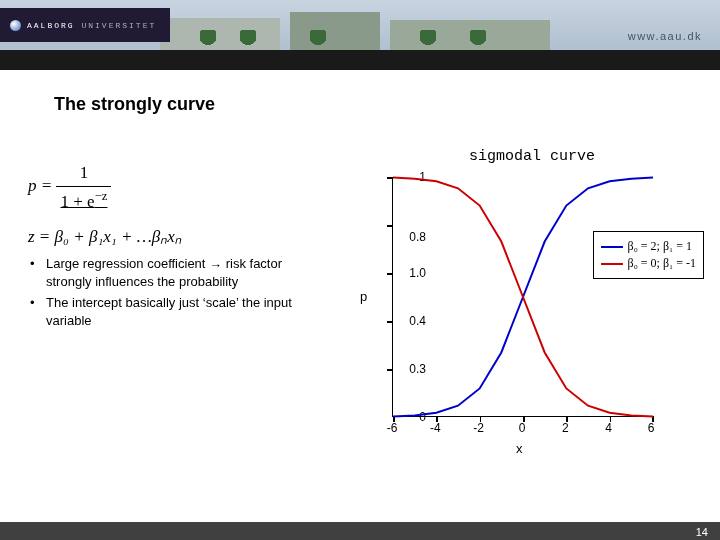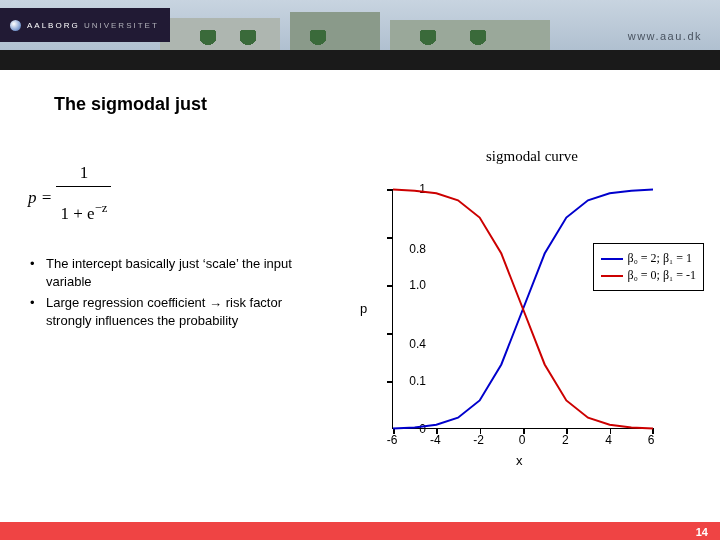--- a/index.html
+++ b/index.html
@@ -6,48 +6,48 @@
   body { width: 720px; height: 540px; font-family: Arial, Helvetica, sans-serif; background: #fff; color: #000; position: relative; overflow: hidden; }
   .banner { width: 720px; height: 70px; position: relative; }
   .banner-sky { width: 720px; height: 50px; background: linear-gradient(to bottom, #c8d4e0 0%, #b0c0d0 100%); position: relative; overflow: hidden; }
   .bldg { position: absolute; bottom: 0; background: #7a8a8a; }
   .b1 { left: 160px; width: 120px; height: 32px; background: #aeb6b0; }
   .b2 { left: 290px; width: 90px; height: 38px; background: #8a9a8a; }
   .b3 { left: 390px; width: 160px; height: 30px; background: #9aa89a; }
   .tree { position: absolute; bottom: 0; width: 16px; height: 20px; background: radial-gradient(circle at 50% 30%, #3a6a3a 55%, transparent 56%); }
   .t1 { left: 200px; } .t2 { left: 240px; } .t3 { left: 310px; } .t4 { left: 420px; } .t5 { left: 470px; }
   .banner-strip { width: 720px; height: 20px; background: #1a1a1a; position: relative; }
-  .logo-bar { width: 170px; height: 34px; background: #211a34; position: absolute; left: 0; top: 8px; display: flex; align-items: center; padding-left: 10px; }
+  .logo-bar { width: 170px; height: 34px; background: #211a34; position: absolute; left: 0; top: 8px; display: flex; align-items: center; padding-left: 10px; font-family: Liberation Mono, monospace; }
   .logo-dot { width: 11px; height: 11px; border-radius: 50%; background: radial-gradient(circle at 35% 35%, #fff, #8aa6d6 60%, #3a5a9a); margin-right: 6px; }
   .logo-text { color: #fff; font-size: 8px; letter-spacing: 2px; }
   .logo-text .light { color: #b0b0b8; }
   .url { position: absolute; right: 18px; top: 30px; color: #495360; font-size: 11px; letter-spacing: 1.5px; }
   .slide-title { font-size: 18px; font-weight: bold; margin: 24px 0 0 54px; }
   .formulas { position: absolute; left: 28px; top: 160px; font-family: 'Times New Roman', serif; font-size: 17px; line-height: 1.5; }
   .formulas .frac { display: inline-block; vertical-align: middle; text-align: center; }
   .formulas .frac .num { display: block; border-bottom: 1px solid #000; padding: 0 4px; }
-  .formulas .frac .den { display: block; padding: 12px 4px; }
+  .formulas .frac .den { display: block; padding: 0 4px; text-decoration: underline; }
   .bullets { position: absolute; left: 22px; top: 255px; width: 300px; font-size: 13px; line-height: 1.35; }
   .bullets li { list-style: none; position: relative; padding-left: 24px; margin-bottom: 4px; }
   .bullets li::before { content: "•"; position: absolute; left: 8px; top: 0; }
   .chart-wrap { position: absolute; left: 352px; top: 148px; width: 360px; }
-  .chart-title { font-family: Liberation Serif, serif; font-size: 15px; text-align: center; margin-bottom: 16px; }
+  .chart-title { font-family: Liberation Mono, monospace; font-size: 15px; text-align: center; margin-bottom: 4px; }
   .chart { position: relative; width: 340px; height: 290px; }
   .plot { position: absolute; left: 40px; top: 8px; width: 260px; height: 240px; border-left: 1.5px solid #000; border-bottom: 1.5px solid #000; }
   .tick-y { position: absolute; left: -6px; width: 6px; height: 1.5px; background: #000; }
   .tick-x { position: absolute; bottom: -6px; width: 1.5px; height: 6px; background: #000; }
   .ylab { position: absolute; right: 266px; font-size: 12px; transform: translateY(-50%); }
   .xlab { position: absolute; top: 252px; font-size: 12px; transform: translateX(-50%); }
   .axis-label-x { position: absolute; left: 164px; top: 272px; font-size: 13px; }
   .axis-label-y { position: absolute; left: 8px; top: 120px; font-size: 13px; }
   svg.curves { position: absolute; left: 0; top: 0; width: 260px; height: 240px; overflow: visible; }
   .legend { position: absolute; right: -12px; top: 62px; background: #fff; border: 1px solid #000; padding: 5px 7px; font-family: 'Times New Roman', serif; font-size: 12px; }
   .leg-row { display: flex; align-items: center; gap: 5px; margin: 2px 0; white-space: nowrap; }
   .leg-sw { width: 22px; height: 2px; }
-  .footer { position: absolute; left: 0; bottom: 0; width: 720px; height: 18px; background: #ef4444; font-weight: bold; }
+  .footer { position: absolute; left: 0; bottom: 0; width: 720px; height: 18px; background: #404040; }
   .pagenum { position: absolute; right: 12px; bottom: 2px; color: #fff; font-size: 11px; }
 </style>
 </head>
 <body>
 
 <div class="banner">
   <div class="banner-sky">
     <div class="bldg b1"></div>
       <div class="bldg b2"></div>
       <div class="bldg b3"></div>
@@ -58,46 +58,47 @@
       <div class="tree t5"></div>
   </div>
   <div class="banner-strip"></div>
   <div class="logo-bar">
     <span class="logo-dot"></span>
     <span class="logo-text"><span>AALBORG</span> <span class="light">UNIVERSITET</span></span>
   </div>
   <div class="url">www.aau.dk</div>
 </div>
 
-<div class="slide-title">The sigmodal just</div>
+<div class="slide-title">The strongly curve</div>
 
 <div class="formulas">
   <div>
     <i>p =</i>
     <span class="frac">
       <span class="num">1</span>
       <span class="den"><span>1 + e</span><sup style="font-size:0.75em">−z</sup></span>
     </span>
   </div>
   <div style="height:10px"></div>
+  <div><i>z = β₀ + β₁x₁ + …βₙxₙ</i></div>
 </div>
 
 <ul class="bullets">
+  <li>Large regression coefficient → risk factor strongly influences the probability</li>
   <li>The intercept basically just ‘scale’ the input variable</li>
-  <li>Large regression coefficient → risk factor strongly influences the probability</li>
 </ul>
 
 <div class="chart-wrap">
   <div class="chart-title">sigmodal curve</div>
   <div class="chart">
     <span class="ylab" style="top:8px">1</span>
     <span class="ylab" style="top:68px">0.8</span>
     <span class="ylab" style="top:104px">1.0</span>
-    <span class="ylab" style="top:163px">0.4</span>
-    <span class="ylab" style="top:200px">0.1</span>
+    <span class="ylab" style="top:152px">0.4</span>
+    <span class="ylab" style="top:200px">0.3</span>
     <span class="ylab" style="top:248px">0</span>
     <span class="axis-label-y">p</span>
 
     <div class="plot">
       <span class="tick-y" style="top:0"></span>
       <span class="tick-y" style="top:48px"></span>
       <span class="tick-y" style="top:96px"></span>
       <span class="tick-y" style="top:144px"></span>
       <span class="tick-y" style="top:192px"></span>
       <span class="tick-x" style="left:0"></span>

